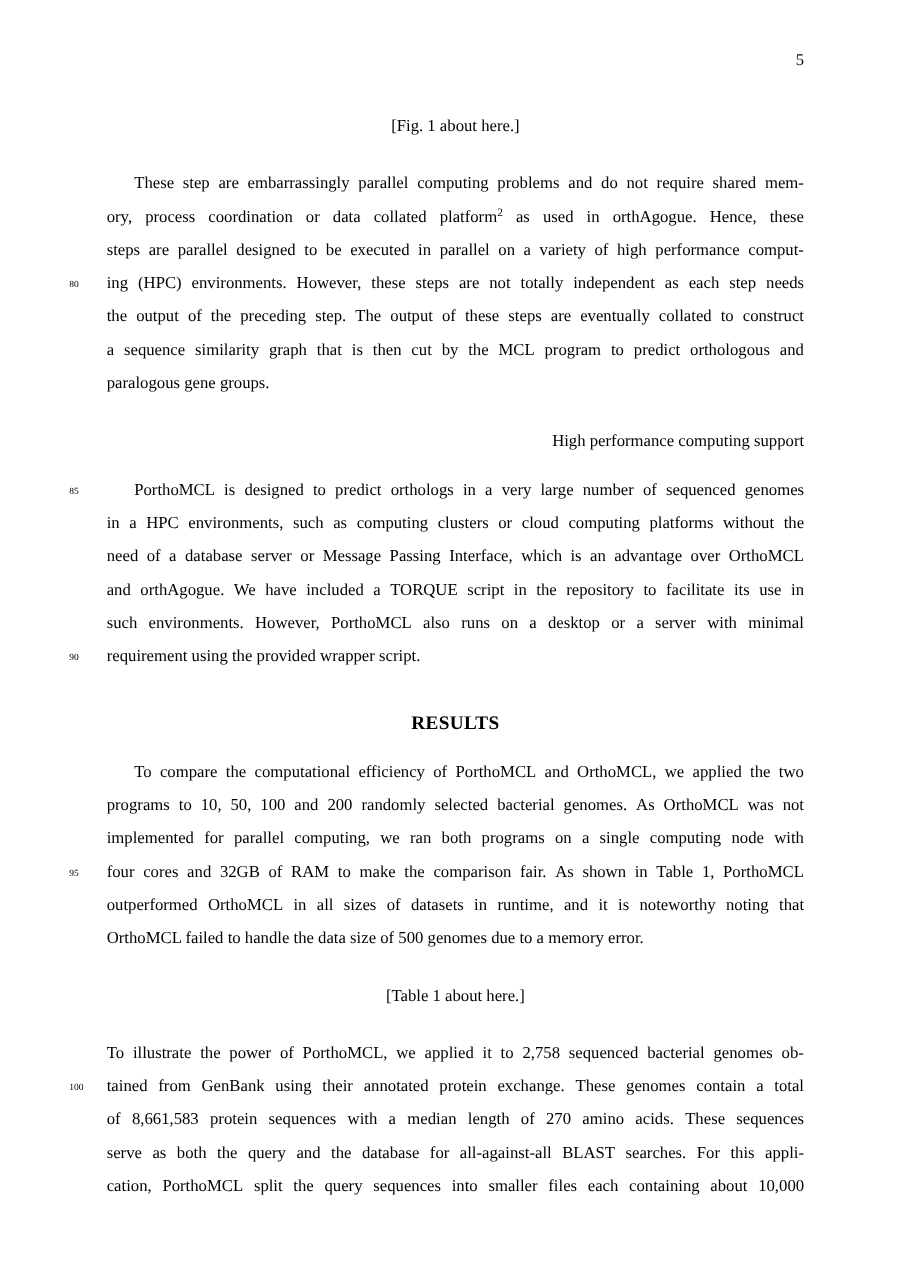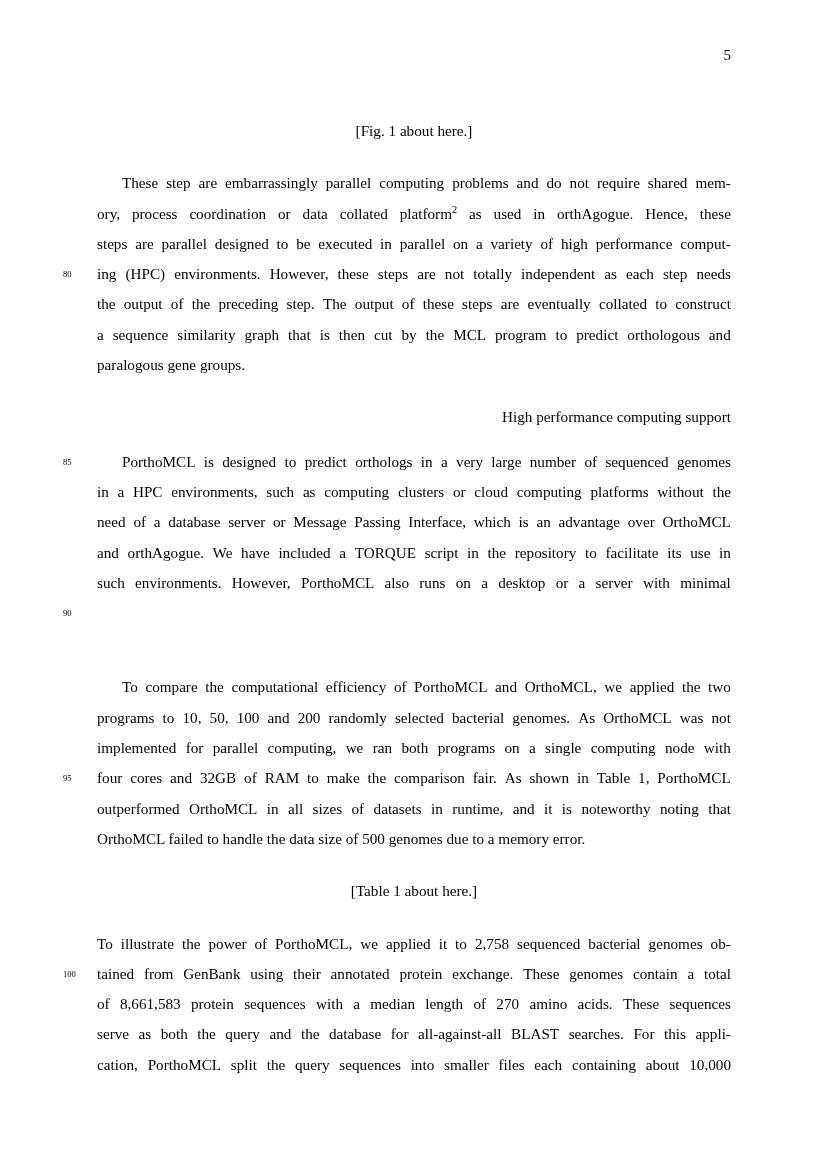--- a/index.html
+++ b/index.html
@@ -31,21 +31,20 @@
     font-size: 15px;
     line-height: 20px;
   }
 
   
   .text-column {
     position: absolute;
     left: 97px;
     top: 100px;
     width: 634px;
-    margin-top: 16px;
   }
 
   .line {
     position: relative;
     height: 30.3px;
     line-height: 30.3px;
     font-size: 15.2px;
     white-space: nowrap;
   }
 
@@ -306,26 +305,27 @@
           <span>on</span>
           <span>a</span>
           <span>desktop</span>
           <span>or</span>
           <span>a</span>
           <span>server</span>
           <span>with</span>
           <span>minimal</span>
       </div>
       <div class="line">
-        <span class="linenum">90</span>
+        <span class="linenum">90</span><span>requirement using the provided wrapper script.</span>
       </div>
     </div>
 
     <div class="spacer-lg"></div>
 
+    <div class="heading-main">RESULTS</div>
 
     <div class="spacer-sm"></div>
 
     <div>
       <div class="line just">
         <span class="indent">To</span>
           <span>compare</span>
           <span>the</span>
           <span>computational</span>
           <span>efficiency</span>

